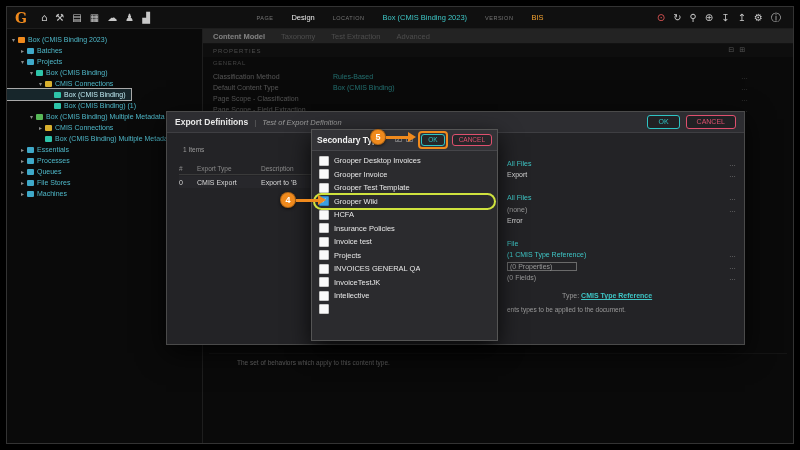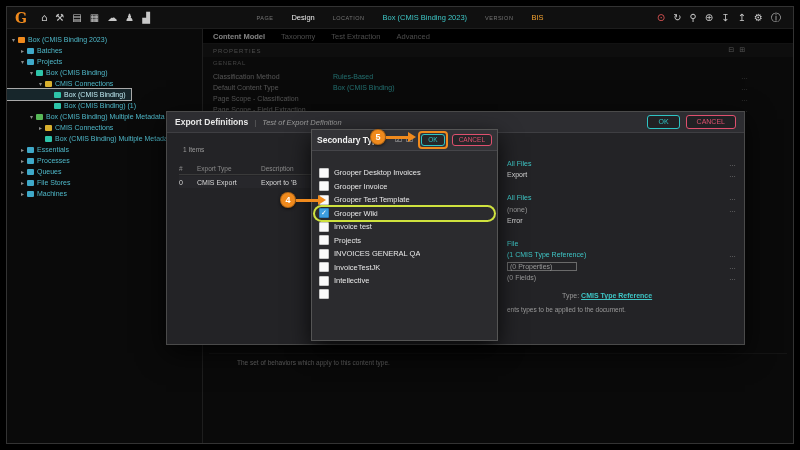--- a/index.html
+++ b/index.html
@@ -25,21 +25,21 @@
   .sidebar{position:absolute;left:0;top:22px;width:196px;bottom:0;background:#0a0a0a;border-right:1px solid #1e1e1e;
            padding-top:5px;box-sizing:border-box;overflow:hidden;}
   .tree-row{display:flex;align-items:center;height:11px;font-size:7px;color:#4fb8c9;white-space:nowrap;width:max-content;padding-right:6px;cursor:pointer;}
   .tree-arrow{width:9px;color:#8a8a8a;font-size:6px;text-align:center;flex:none;font-family:"DejaVu Sans",sans-serif;}
   .tree-icon{width:7px;height:6px;border-radius:1px;margin-right:3px;flex:none;}
   .tree-row.selected{outline:1px solid #a9a9a9;background:#17262b;color:#bfeaf2;}
 
   
   .main{position:absolute;left:196px;top:22px;right:0;bottom:0;background:#131313;}
   .tabbar{position:absolute;top:0;left:0;right:0;height:15px;display:flex;gap:16px;align-items:center;padding:0 10px;
-          background:#000000;border-bottom:1px solid #222;box-sizing:border-box;}
+          background:#404040;border-bottom:1px solid #222;box-sizing:border-box;}
   .tab{font-size:7.5px;color:#8a8a8a;cursor:pointer;}
   .tab.active{color:#e8e8e8;font-weight:bold;}
   .propsbar{position:absolute;top:15px;left:0;right:0;height:13px;background:#1a1a1a;display:flex;align-items:center;
             padding:0 45px 0 10px;font-size:6px;letter-spacing:1px;color:#8a8a8a;box-sizing:border-box;}
   .pb-icons{margin-left:auto;display:flex;}
   .pb-icons .tb-icon{font-size:7px;color:#9a9a9a;margin:0 2px;}
   .general{position:absolute;top:31px;left:10px;font-size:6px;letter-spacing:.6px;color:#777;}
   .m-row{position:absolute;left:10px;right:45px;height:11px;display:flex;align-items:center;font-size:7px;}
   .m-label{width:120px;color:#9a9a9a;flex:none;}
   .m-value{color:#3ec6c6;}
@@ -83,21 +83,21 @@
 
   
   .popup{position:absolute;left:304px;top:122px;width:187px;height:212px;background:#2b2b2e;border:1px solid #555;
          box-shadow:0 8px 22px rgba(0,0,0,.8);z-index:20;box-sizing:border-box;}
   .pp-header{position:absolute;top:0;left:0;right:0;height:21px;background:#333337;border-bottom:1px solid #454549;
              display:flex;align-items:center;padding:0 5px;gap:4px;box-sizing:border-box;}
   .pp-title{font-size:8.5px;font-weight:bold;color:#f2f2f2;margin-right:auto;white-space:nowrap;}
   .pp-hicons{display:flex;gap:2px;}
   .pp-hicons .tb-icon{font-size:8px;color:#b0b0b0;margin:0 1px;}
   .ok-wrap{border:2px solid #f08a1d;border-radius:4px;padding:1px;display:flex;}
-  .pp-list{position:absolute;top:22px;left:0;right:0;bottom:0;overflow:hidden;padding-top:2px;margin-top:12px;}
+  .pp-list{position:absolute;top:22px;left:0;right:0;bottom:0;overflow:hidden;padding-top:2px;}
   .pp-row{display:flex;align-items:center;height:13.5px;margin:0 3px;padding:0 4px;font-size:7.5px;color:#e8e8e8;cursor:pointer;box-sizing:border-box;}
   .pp-check{width:8px;height:8px;border:1px solid #c8c8c8;background:#fafafa;margin-right:5px;flex:none;border-radius:1px;
             font-size:7px;line-height:8px;text-align:center;color:#fff;font-family:"DejaVu Sans",sans-serif;}
   .pp-check.checked{background:#3d9fe0;border-color:#2b7fc0;}
   .pp-row.annotated{box-shadow:0 0 0 2px #cfe23e;border-radius:7px;}
   .pp-label{white-space:nowrap;overflow:hidden;}
 
   
   .ann-circle{position:absolute;width:16px;height:16px;border-radius:50%;background:#f08a1d;color:#fff;
               font-size:9px;font-weight:bold;display:flex;align-items:center;justify-content:center;
@@ -360,20 +360,28 @@
         <div class="pp-row">
           <span class="pp-check"></span>
           <span class="pp-label">Grooper Test Template</span>
         </div>
         <div class="pp-row annotated">
           <span class="pp-check checked">✓</span>
           <span class="pp-label">Grooper Wiki</span>
         </div>
         <div class="pp-row">
           <span class="pp-check"></span>
+          <span class="pp-label">HCFA</span>
+        </div>
+        <div class="pp-row">
+          <span class="pp-check"></span>
+          <span class="pp-label">Insurance Policies</span>
+        </div>
+        <div class="pp-row">
+          <span class="pp-check"></span>
           <span class="pp-label">Invoice test</span>
         </div>
         <div class="pp-row">
           <span class="pp-check"></span>
           <span class="pp-label">Projects</span>
         </div>
         <div class="pp-row">
           <span class="pp-check"></span>
           <span class="pp-label">INVOICES GENERAL QA</span>
         </div>

